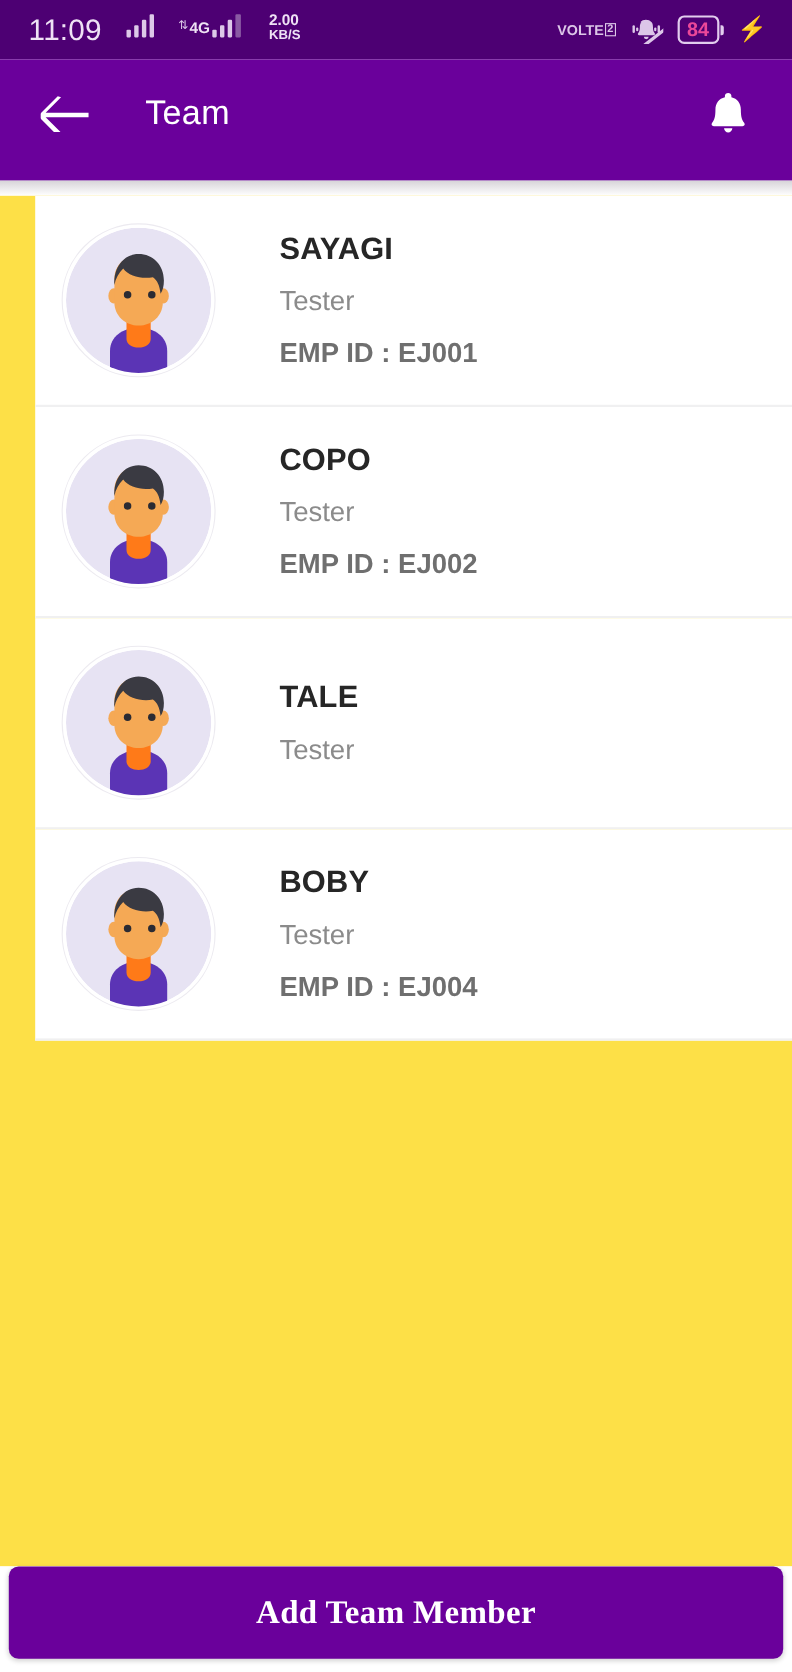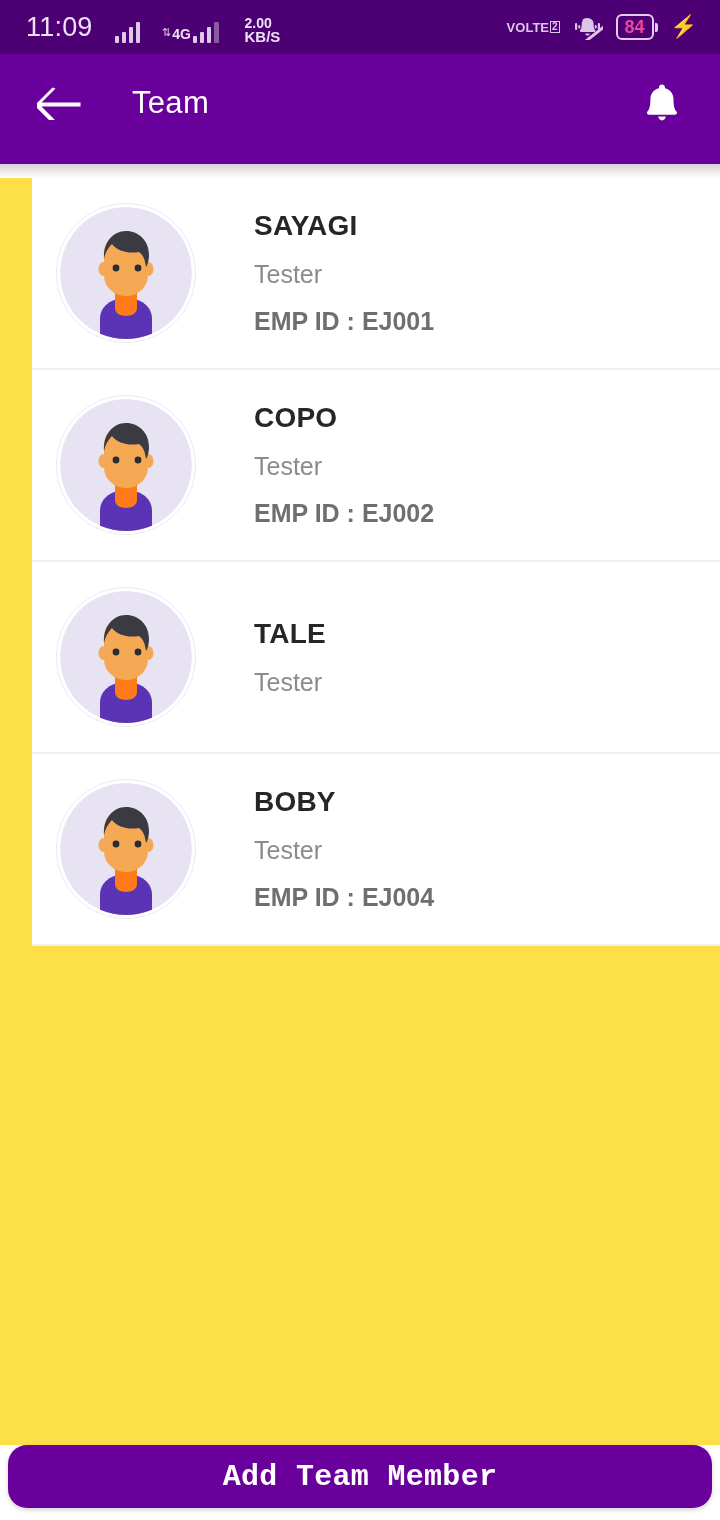--- a/index.html
+++ b/index.html
@@ -27,21 +27,21 @@
     background: #4D0073;
     display: flex;
     align-items: center;
     justify-content: space-between;
     padding: 0 22px 0 26px;
     color: #e6d6ef;
     flex: none;
   }
   .status-left {
     display: flex;
-    align-items: flex-end;
+    align-items: flex-start;
     gap: 22px;
   }
   .status-clock {
     font-size: 27px;
     font-weight: 400;
     color: #efe2f5;
     letter-spacing: .2px;
   }
   .sig-bars {
     display: flex;
@@ -89,21 +89,21 @@
     display: flex;
     flex-direction: column;
     line-height: 13px;
     margin-left: 3px;
   }
   .speed span {
     font-size: 14px;
     font-weight: 700;
     color: #efe2f5;
   }
-  .speed span.unit { font-size: 15px; }
+  .speed span.unit { font-size: 12px; }
 
   .status-right {
     display: flex;
     align-items: center;
     gap: 13px;
   }
   .volte {
     display: flex;
     align-items: flex-end;
     gap: 1px;
@@ -245,26 +245,26 @@
   }
 
   
   .bottom-area {
     flex: none;
     padding: 0 8px 12px 8px;
     background: #ffffff;
   }
   .add-btn {
     width: 100%;
-    height: 63px;
+    height: 84px;
     background: #6A009B;
     border: none;
-    border-radius: 19px;
+    border-radius: 9px;
     color: #ffffff;
-    font-family: Liberation Mono, monospace;
+    font-family: Liberation Serif, serif;
     font-size: 30px;
     font-weight: 700;
     letter-spacing: .3px;
     cursor: pointer;
     box-shadow: 0 2px 5px rgba(0,0,0,.18);
   }
 </style>
 </head>
 <body>
 

